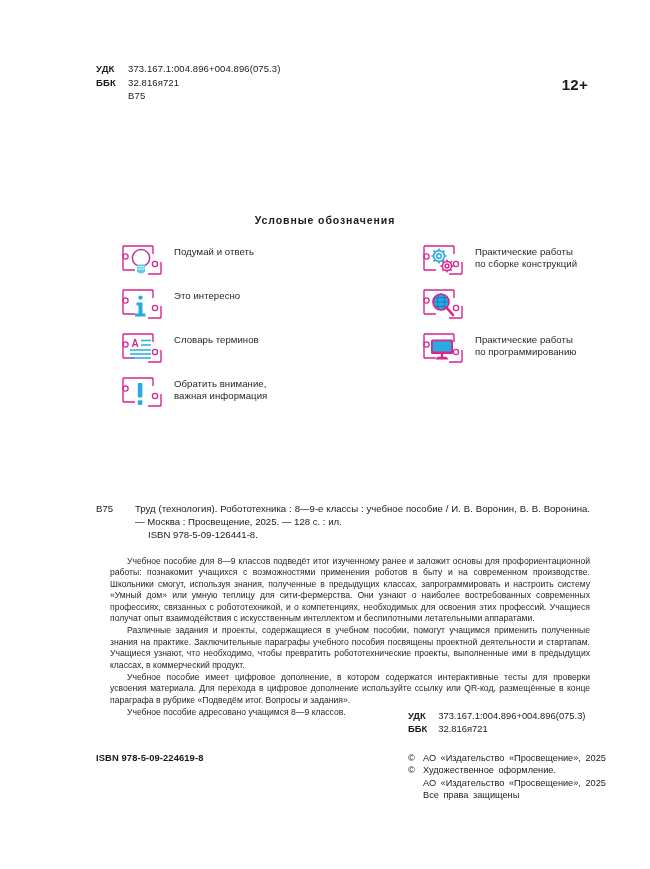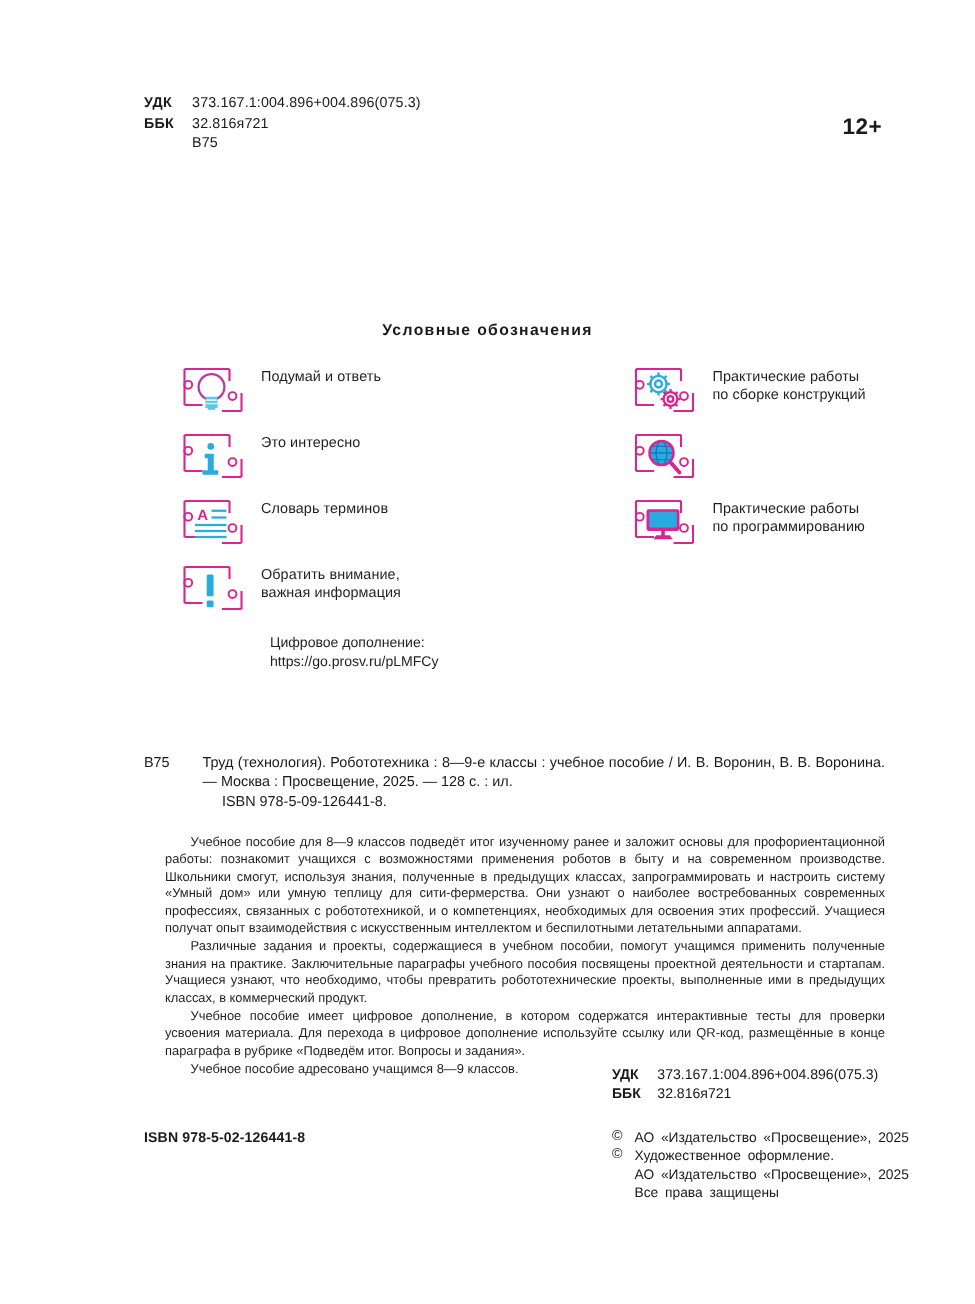--- a/index.html
+++ b/index.html
@@ -341,24 +341,20 @@
             <rect x="17.8" y="28.3" width="4.6" height="4.6" rx="1"></rect>
           </g>
         </svg>
       </div>
       <div class="legend-label" style="white-space:pre-line">Обратить внимание,
 важная информация</div>
     </div>
 
   </div>
 
-  <div class="digital">
-    <div>Цифровое дополнение:</div>
-    <div>https://go.prosv.ru/pLMFCy</div>
-  </div>
 
   <div class="biblio">
     <div class="body-row">
       <div class="shelf">В75</div>
       <div class="desc">Труд (технология). Робототехника : 8—9-е классы : учебное пособие / И. В. Воронин, В. В. Воронина. — Москва : Просвещение, 2025. — 128 с. : ил.</div>
     </div>
     <div class="isbn">ISBN 978-5-09-126441-8.</div>
   </div>
 
   <div class="annotation">
@@ -376,21 +372,21 @@
         <td class="val">373.167.1:004.896+004.896(075.3)</td>
       </tr>
       <tr>
         <td class="key">ББК</td>
         <td class="val">32.816я721</td>
       </tr>
     </tbody>
       </table>
   </div>
 
-  <div class="isbn-footer">ISBN 978-5-02-126441-8</div>
+  <div class="isbn-footer">ISBN 978-5-09-224619-8</div>
 
   <div class="copyright">
     <div class="crow">
       <span class="mark">©</span>
       <span class="ctext">АО «Издательство «Просвещение», 2025</span>
     </div>
     <div class="crow">
       <span class="mark">©</span>
       <span class="ctext">Художественное оформление.</span>
     </div>

